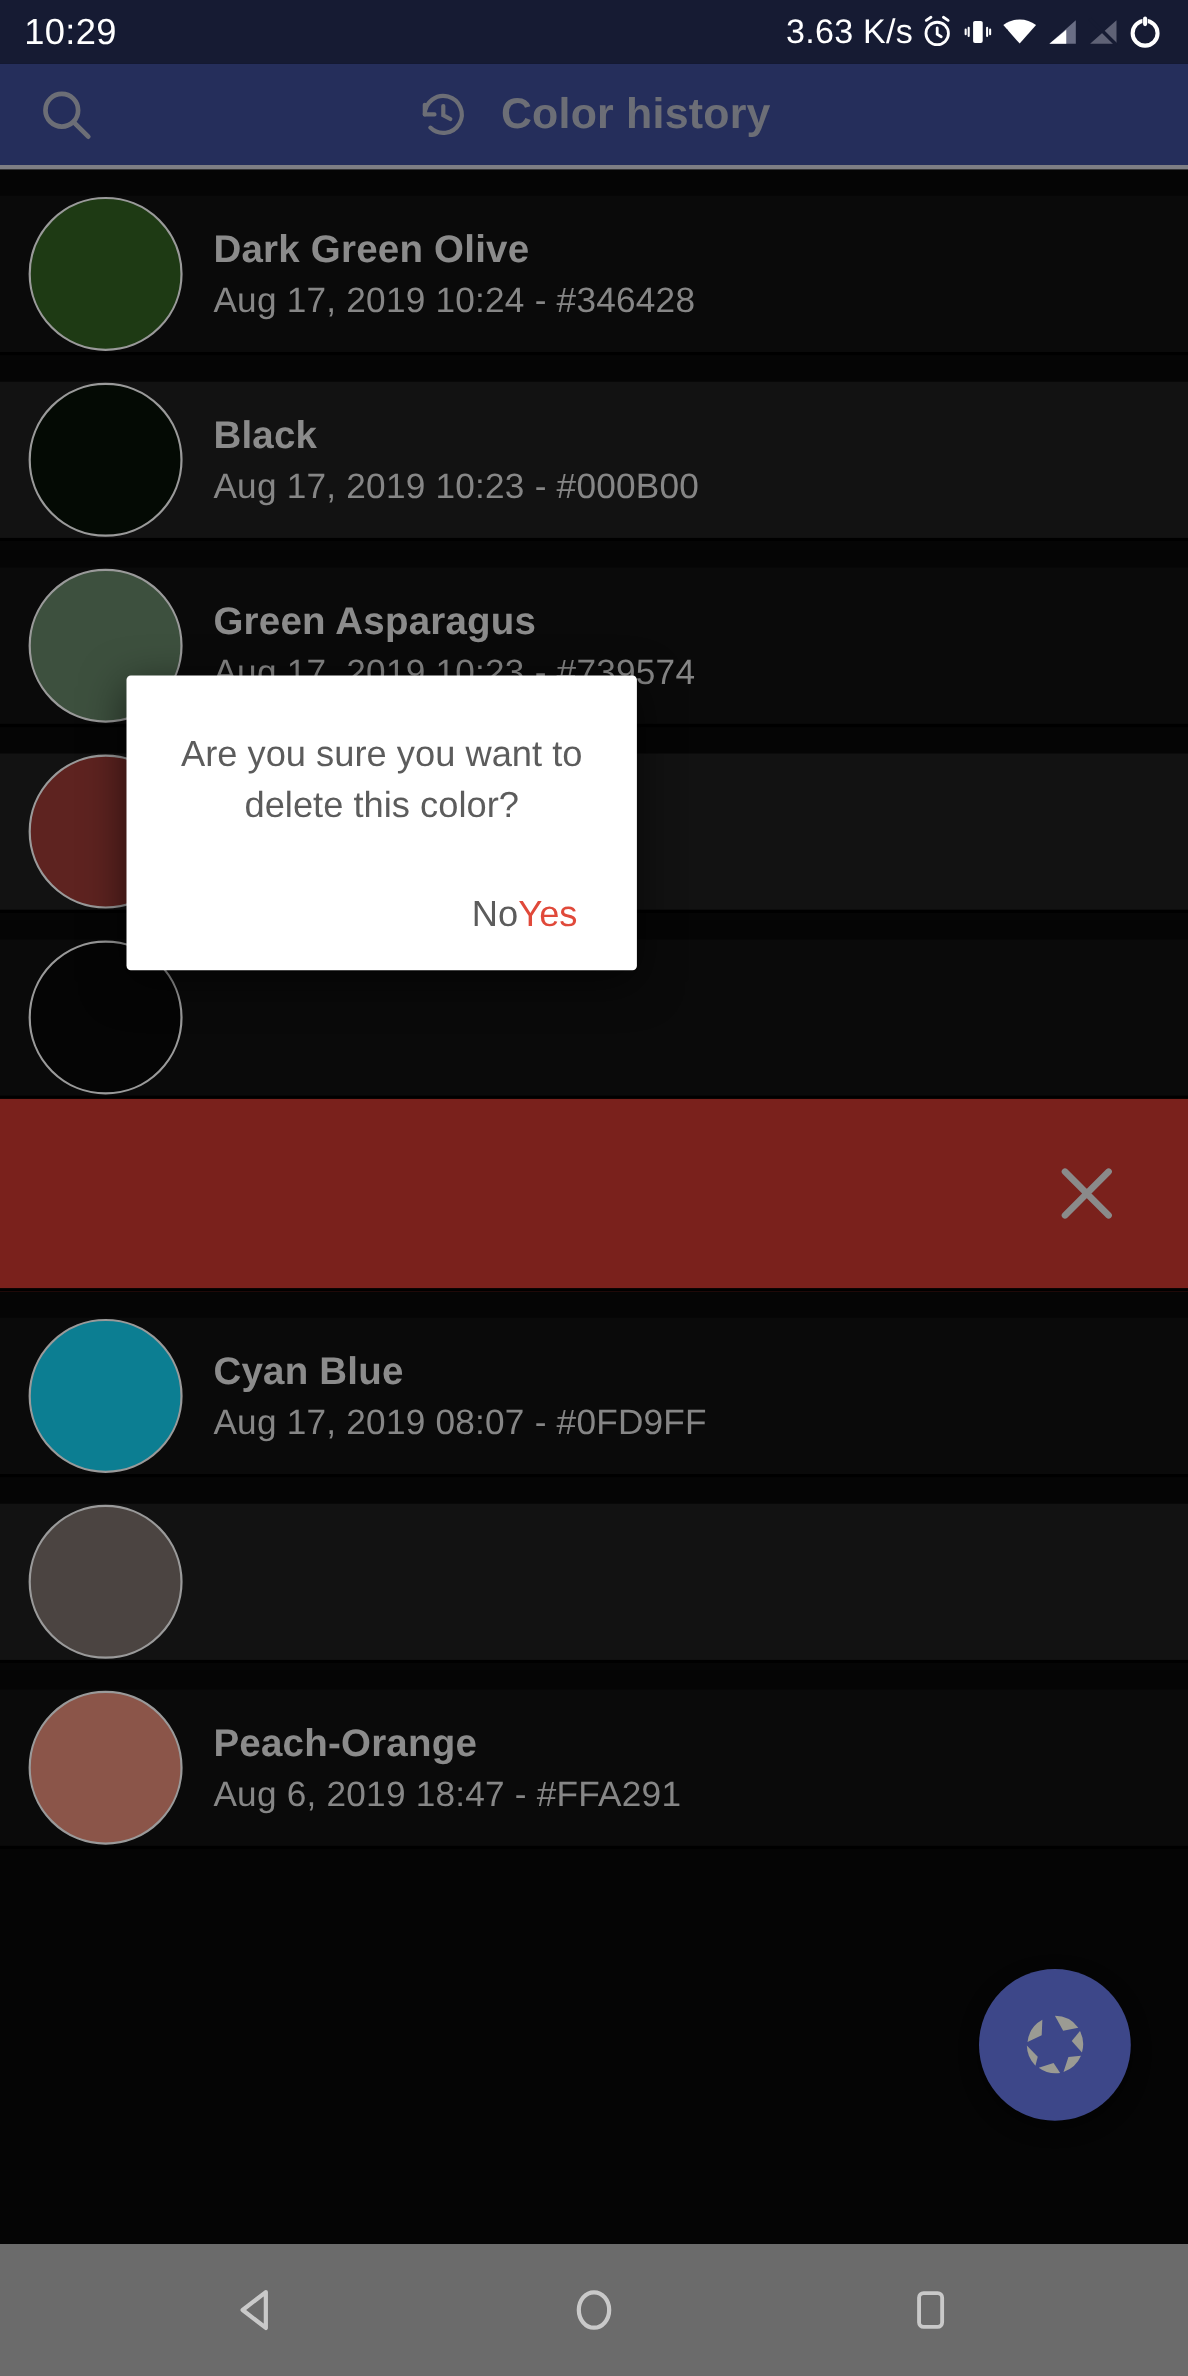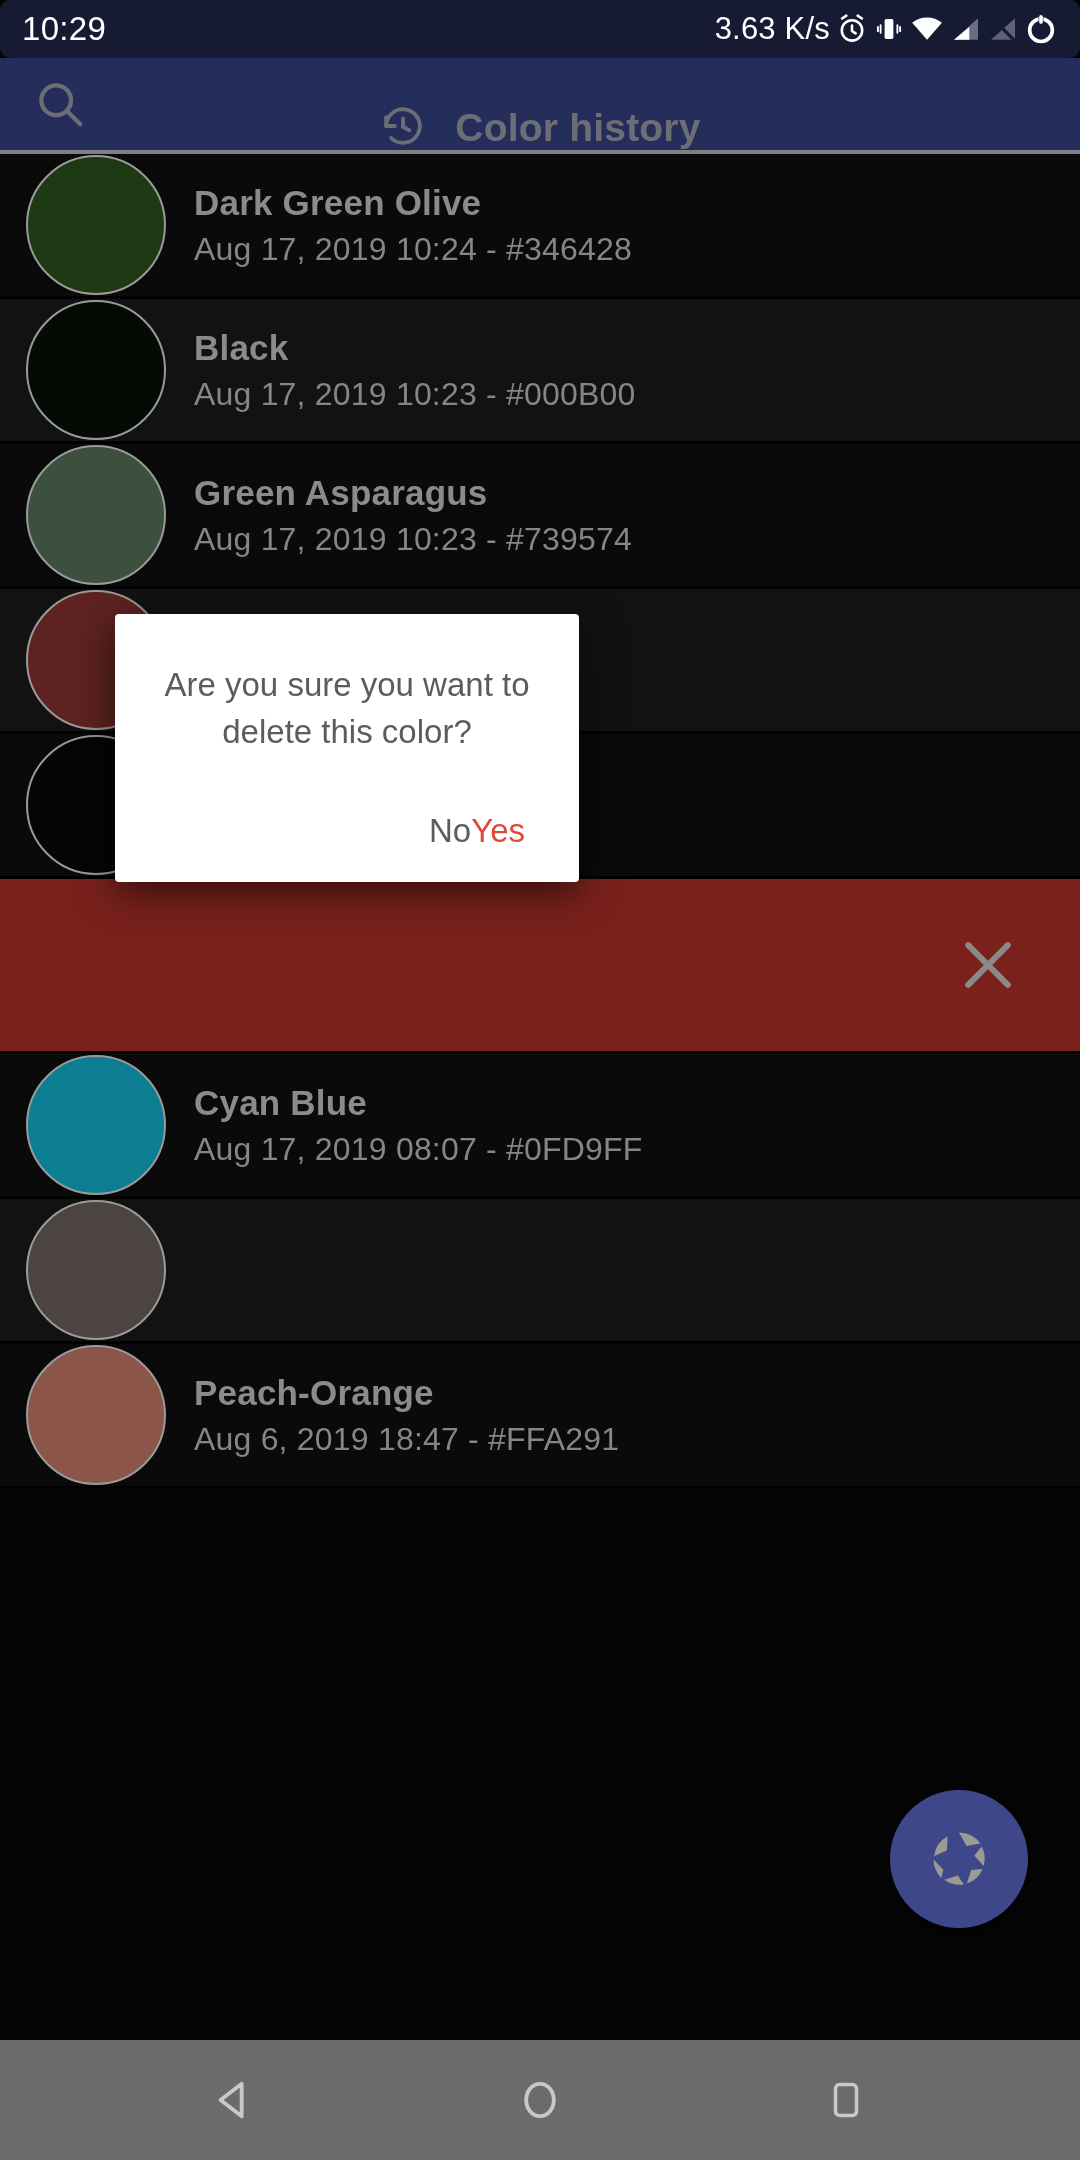--- a/index.html
+++ b/index.html
@@ -8,48 +8,48 @@
     background:#000;
     font-family:"Liberation Sans", sans-serif;
     overflow:hidden;
   }
   #phone { position:relative; width:1080px; height:2160px; background:#050505; }
 
   
   .statusbar{
     position:absolute; top:0; left:0; width:1080px; height:58px;
     background:#161B33; display:flex; align-items:center;
-    padding:16px 22px; color:#fff;border-radius:11px;
+    padding:16px 22px; color:#fff;
   }
   .status-clock{ font-size:33px; letter-spacing:.3px; }
   .status-right{ margin-left:auto; display:flex; align-items:center; gap:5px; }
   .status-net{ font-size:31px; letter-spacing:.2px; }
   .sicon{ display:block; }
 
   
   .appbar{
     position:absolute; top:58px; left:0; width:1080px; height:92px;
     background:#252E5B; display:flex; align-items:center;
   }
   .appbar-search{ width:120px; display:flex; justify-content:center; align-items:center; }
   .appbar-titlewrap{
     position:absolute; left:0; right:0; top:0; bottom:0;
-    display:flex; align-items:flex-end; justify-content:center; gap:28px;
+    display:flex; align-items:center; justify-content:center; gap:28px;
     pointer-events:none;
   }
   .appbar-title{ font-size:39px; font-weight:bold; color:#6C6E76; letter-spacing:.2px; }
   .appbar-divider{
     position:absolute; top:150px; left:0; width:1080px; height:4px; background:#7E7E84;
   }
 
   
   .list{ position:absolute; top:154px; left:0; width:1080px; }
   .row{
     position:relative; height:145px; display:flex; align-items:center;
-    padding-left:26px; border-bottom:3px solid #000;
+    padding-left:26px; border-bottom:3px solid #000;margin-top:24px;
   }
   .row.alt{ background:#121212; }
   .row.base{ background:#0A0A0A; }
   .swatch{
     width:140px; height:140px; border-radius:50%;
     border:2px solid #9A9A9A; flex:none;
   }
   .row-text{ margin-left:28px; }
   .row-name{ font-size:35px; font-weight:bold; color:#8B8B8B; letter-spacing:.2px; }
   .row-meta{ font-size:32px; color:#868686; margin-top:8px; letter-spacing:.2px; }

